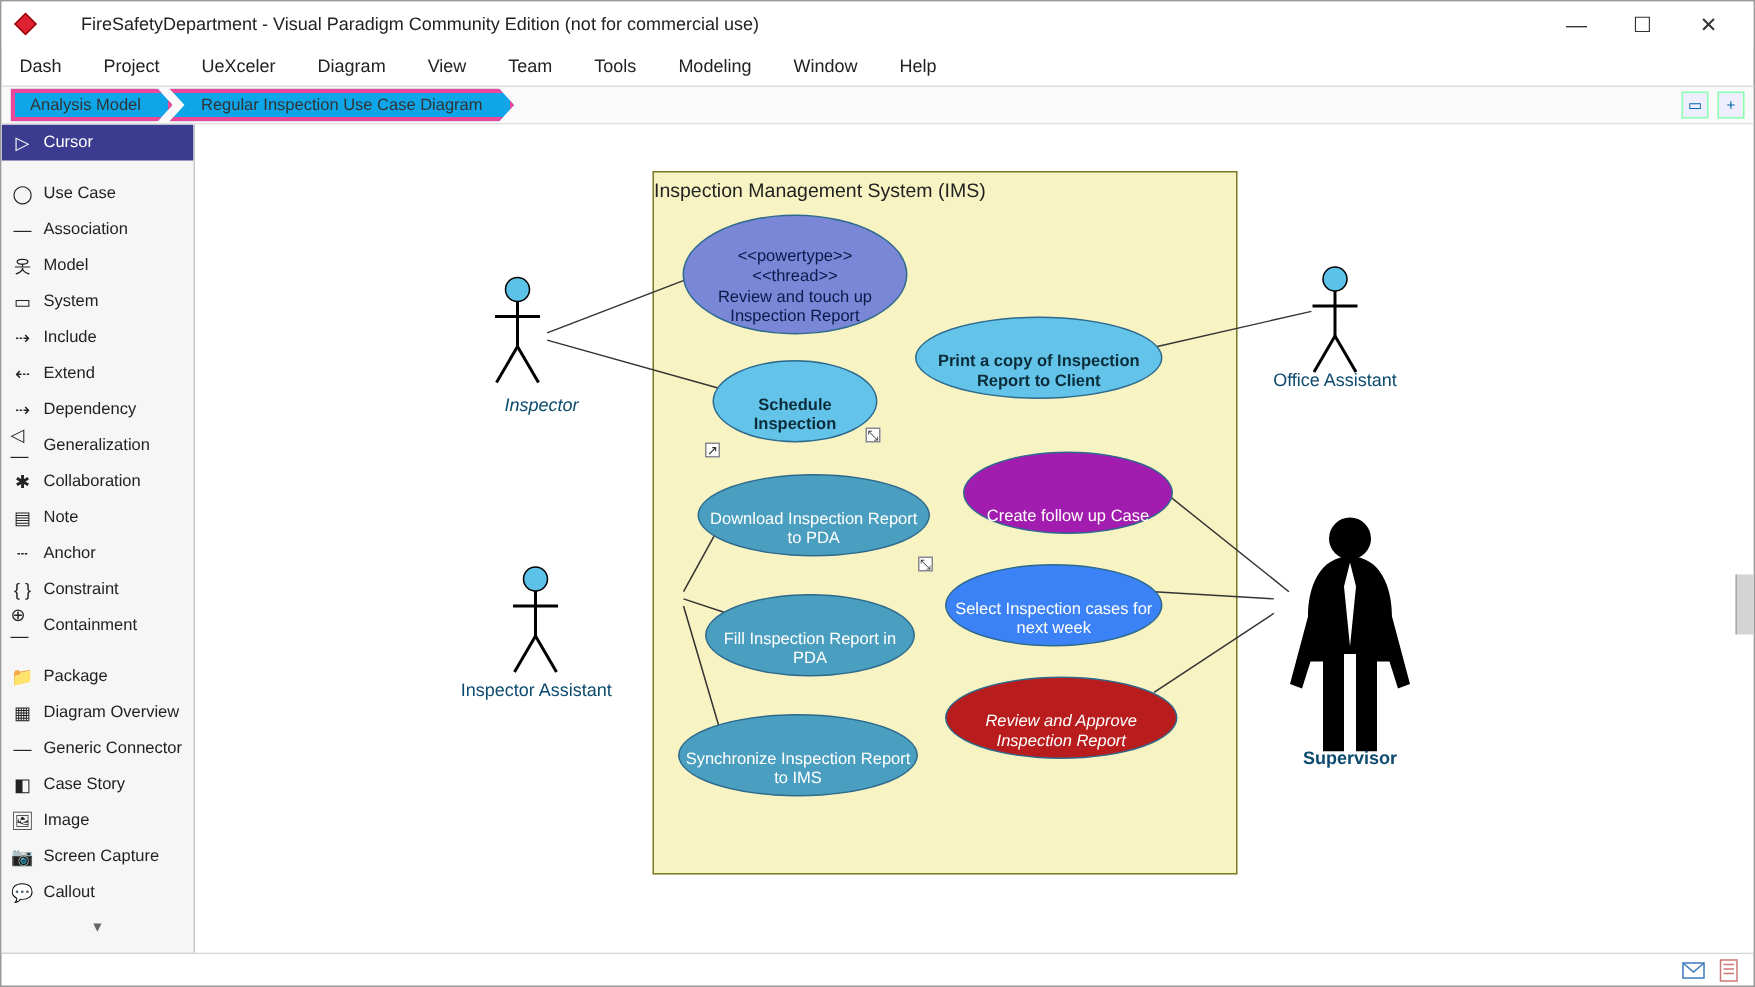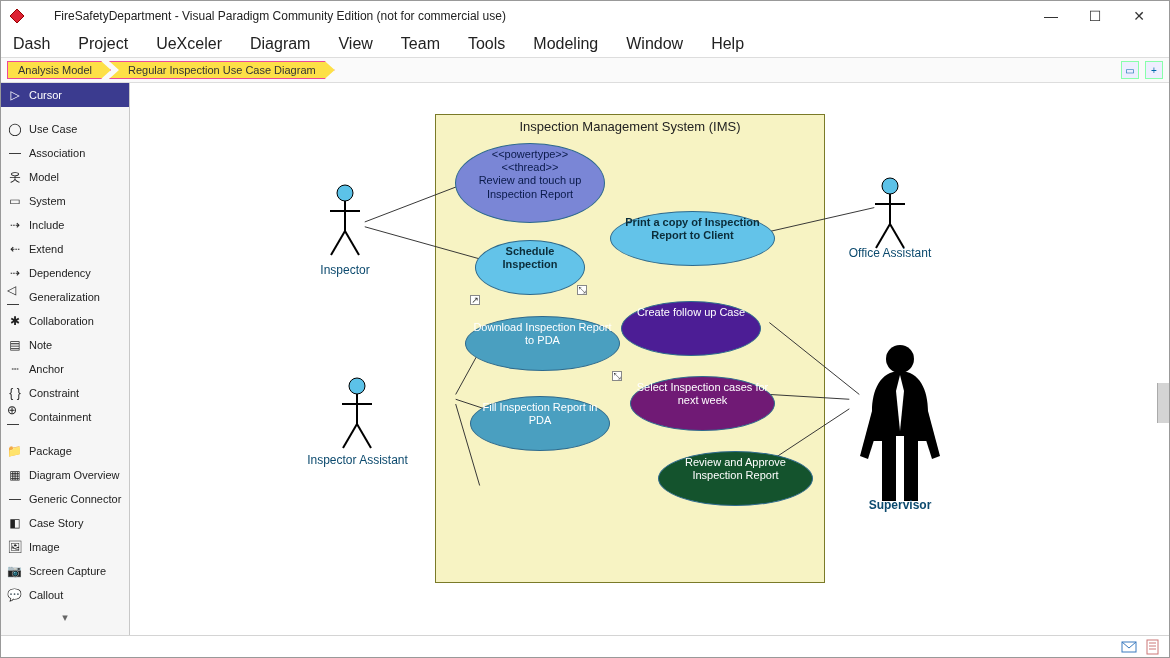--- a/index.html
+++ b/index.html
@@ -1,44 +1,44 @@
 <!DOCTYPE html>
 <html><head>
 <meta charset="utf-8">
 <style>
   * { box-sizing: border-box; margin: 0; padding: 0; font-family: "Segoe UI", Tahoma, sans-serif; }
   body { width: 1170px; height: 658px; background: #fff; overflow: hidden; display: flex; flex-direction: column; border: 1px solid #999; }
   .titlebar { height: 30px; background: #fff; display: flex; align-items: center; padding: 0 8px; font-size: 12px; color: #222; }
   .titlebar .app-icon { width: 16px; height: 16px; margin-right: 6px; }
   .titlebar .title { flex: 1; margin-left: 23px; }
   .winbtn { width: 44px; height: 28px; display: flex; align-items: center; justify-content: center; font-size: 14px; color: #333; }
-  .menubar { height: 26px; display: flex; align-items: center; padding: 0 12px; gap: 28px; font-size: 16px; color: #222; }
+  .menubar { height: 26px; display: flex; align-items: center; padding: 0 12px; gap: 28px; font-size: 12px; color: #222; }
   .menubar span { cursor: default; }
   .breadcrumb-row { height: 26px; display: flex; align-items: center; padding: 0 6px; border-top: 1px solid #ddd; border-bottom: 1px solid #ddd; background: #fafafa; }
-  .crumb { position: relative; background: #fde047; border: 1px solid #ec4899; padding: 2px 18px 2px 10px; font-size: 11px; color: #333; margin-right: 10px; clip-path: polygon(0 0, calc(100% - 10px) 0, 100% 50%, calc(100% - 10px) 100%, 0 100%); }
+  .crumb { position: relative; background: #0ea5e9; border: 3px solid #ec4899; padding: 2px 18px 2px 10px; font-size: 11px; color: #333; margin-right: 10px; clip-path: polygon(0 0, calc(100% - 10px) 0, 100% 50%, calc(100% - 10px) 100%, 0 100%); }
   .crumb + .crumb { padding-left: 18px; clip-path: polygon(0 0, calc(100% - 10px) 0, 100% 50%, calc(100% - 10px) 100%, 0 100%, 10px 50%); margin-left: -12px; }
   .breadcrumb-row .spacer { flex: 1; }
   .tb-icon { width: 18px; height: 18px; border: 1px solid #8fa; margin-left: 6px; display: flex; align-items: center; justify-content: center; font-size: 10px; color: #06a; background: #eef; }
   .main { flex: 1; display: flex; min-height: 0; }
   .palette { width: 129px; background: #f6f6f6; border-right: 1px solid #c8c8c8; display: flex; flex-direction: column; font-size: 11px; color: #222; overflow: hidden; }
   .pal-item { display: flex; align-items: center; gap: 6px; padding: 4px 6px; cursor: default; }
   .pal-item.selected { background: #3b3b8f; color: #fff; }
   .pal-item .ico { width: 16px; height: 16px; display: flex; align-items: center; justify-content: center; font-size: 12px; }
   .pal-item.sep { height: 10px; padding: 0; }
   .pal-footer { text-align: center; color: #666; padding: 4px 0; }
   .canvas-wrap { flex: 1; position: relative; background: #fff; }
   .canvas { position: absolute; inset: 0; }
   .statusbar { height: 22px; border-top: 1px solid #d4d4d4; display: flex; align-items: center; justify-content: flex-end; padding: 0 8px; gap: 8px; }
   .status-icon { width: 16px; height: 16px; }
   .rsb { position: absolute; right: 0; top: 300px; width: 12px; height: 40px; background: #d4d4d4; border-left: 1px solid #aaa; }
 
   
   .system-rect { position: absolute; background: #f7f3c3; border: 1px solid #7a7a28; }
-  .system-title { text-align: center; font-size: 13px; color: #222; padding: 4px 0; }
-  .ellipse { position: absolute; border: 1px solid #2e6a8d; border-radius: 50%; display: flex; align-items: flex-start; justify-content: center; text-align: center; font-size: 11px; color: #fff; padding: 4px; line-height: 1.2; }
+  .system-title { font-size: 13px; color: #222; padding: 4px 0; }
+  .ellipse { position: absolute; border: 1px solid #2e6a8d; border-radius: 50%; display: flex; align-items: flex-end; justify-content: center; text-align: center; font-size: 11px; color: #fff; padding: 4px; line-height: 1.2; }
   .ellipse.dark { color: #0b2d3a; font-weight: bold; }
   .actor-label { position: absolute; font-size: 12px; color: #0c4a6e; text-align: center; }
   svg.edges { position: absolute; inset: 0; width: 100%; height: 100%; pointer-events: none; }
   svg.actor-svg { position: absolute; }
   .minimark { position: absolute; width: 10px; height: 10px; font-size: 9px; color: #333; background: #fff; border: 1px solid #888; display: flex; align-items: center; justify-content: center; }
 </style>
 </head>
 <body>
 
 <div class="titlebar">
@@ -192,21 +192,21 @@
         </g>
       </svg>
 
       <svg class="actor-svg" style="left:195px; top:100px; width:40px; height:80px;" viewBox="0 0 40 80">
         <circle cx="20" cy="10" r="8" fill="#5cc2e8" stroke="#000"></circle>
           <line x1="20" y1="18" x2="20" y2="48" stroke="#000" stroke-width="2"></line>
           <line x1="5" y1="28" x2="35" y2="28" stroke="#000" stroke-width="2"></line>
           <line x1="20" y1="48" x2="6" y2="72" stroke="#000" stroke-width="2"></line>
           <line x1="20" y1="48" x2="34" y2="72" stroke="#000" stroke-width="2"></line>
       </svg>
-      <div class="actor-label" style="left:180px; top:180px; width:70px;">Inspector</div>
+      <div class="actor-label" style="left:196px; top:180px; width:70px;font-style:italic;">Inspector</div>
 
       <svg class="actor-svg" style="left:207px; top:293px; width:40px; height:80px;" viewBox="0 0 40 80">
         <circle cx="20" cy="10" r="8" fill="#5cc2e8" stroke="#000"></circle>
           <line x1="20" y1="18" x2="20" y2="48" stroke="#000" stroke-width="2"></line>
           <line x1="5" y1="28" x2="35" y2="28" stroke="#000" stroke-width="2"></line>
           <line x1="20" y1="48" x2="6" y2="72" stroke="#000" stroke-width="2"></line>
           <line x1="20" y1="48" x2="34" y2="72" stroke="#000" stroke-width="2"></line>
       </svg>
       <div class="actor-label" style="left:170px; top:370px; width:115px;">Inspector Assistant</div>
 
@@ -239,30 +239,33 @@
       </div>
       <div class="ellipse dark" style="left:345px; top:157px; width:110px; height:55px; background:#63c3e9;">
           <span>Schedule Inspection</span>
         </div>
       <div class="ellipse" style="left:335px; top:233px; width:155px; height:55px; background:#4a9fc0;">
           <span>Download Inspection Report to PDA</span>
         </div>
       <div class="ellipse" style="left:340px; top:313px; width:140px; height:55px; background:#4a9fc0;">
           <span>Fill Inspection Report in PDA</span>
         </div>
+      <div class="ellipse" style="left:322px; top:393px; width:160px; height:55px; background:#4a9fc0;">
+          <span>Synchronize Inspection Report to IMS</span>
+        </div>
       <div class="ellipse dark" style="left:480px; top:128px; width:165px; height:55px; background:#63c3e9;">
           <span>Print a copy of Inspection Report to Client</span>
         </div>
-      <div class="ellipse" style="left:491px; top:218px; width:140px; height:55px; background:#4c1d95;">
+      <div class="ellipse" style="left:512px; top:218px; width:140px; height:55px; background:#a21caf;">
           <span>Create follow up Case</span>
         </div>
-      <div class="ellipse" style="left:500px; top:293px; width:145px; height:55px; background:#701a75;">
+      <div class="ellipse" style="left:500px; top:293px; width:145px; height:55px; background:#3b82f6;">
           <span>Select Inspection cases for next week</span>
         </div>
-      <div class="ellipse" style="left:528px; top:368px; width:155px; height:55px; background:#14532d;">
+      <div class="ellipse" style="left:500px; top:368px; width:155px; height:55px; background:#b91c1c;font-style:italic;">
           <span>Review and Approve Inspection Report</span>
         </div>
 
       <div class="minimark" style="left:340px; top:212px;">↗</div>
       <div class="minimark" style="left:447px; top:202px;">⤡</div>
       <div class="minimark" style="left:482px; top:288px;">⤡</div>
 
     </div>
   </div>
 </div>

